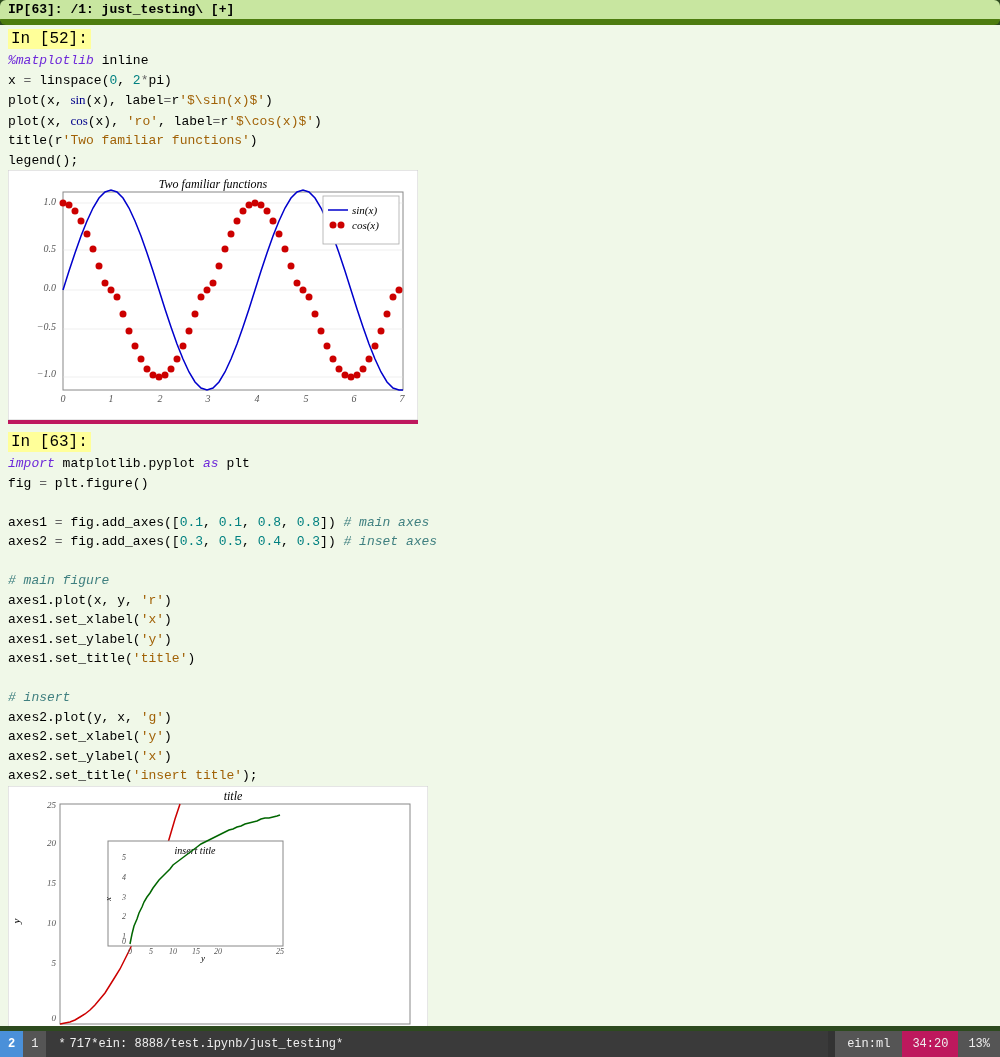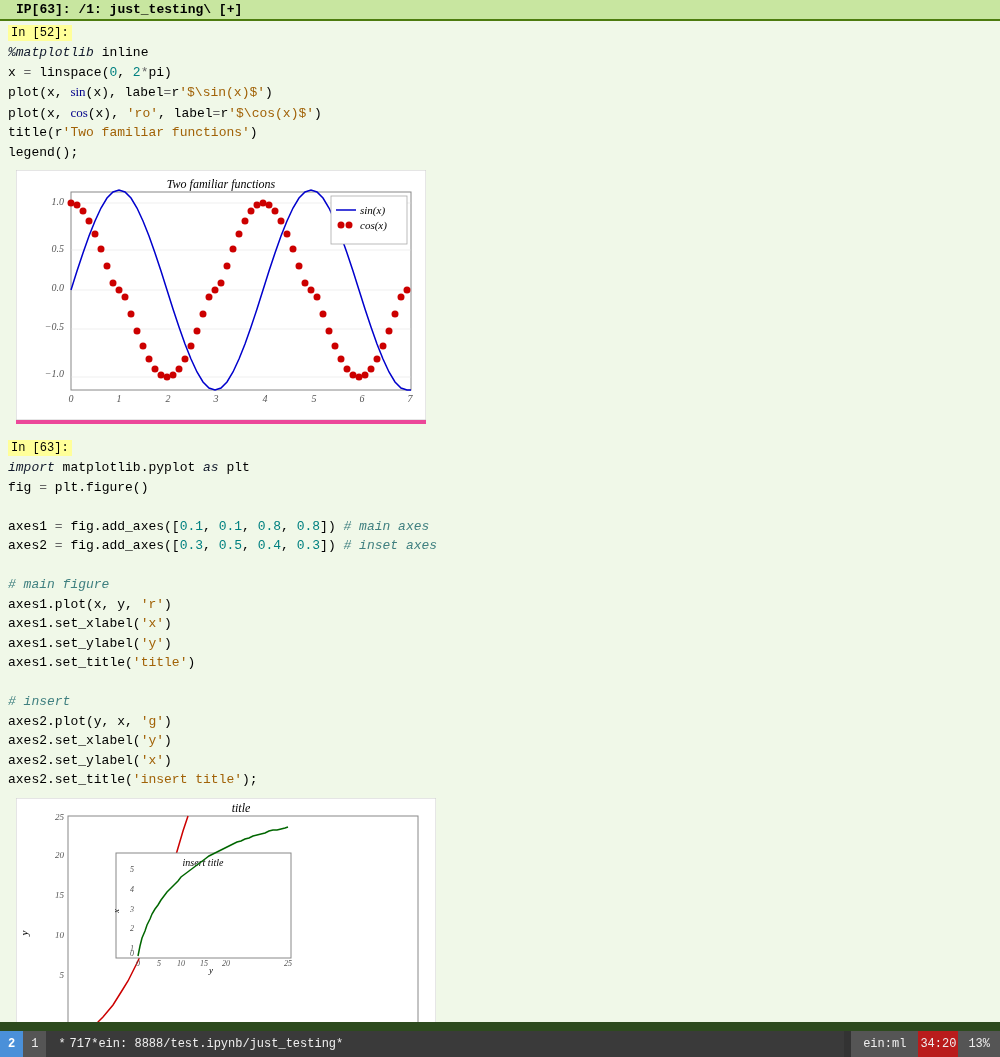--- a/index.html
+++ b/index.html
@@ -10,57 +10,58 @@
       width: 1000px;
       height: 1057px;
       overflow: hidden;
       position: relative;
     }
 
     
     #title-bar {
       background: #c8e6a0;
       color: #000;
-      padding: 2px 16px;
+      padding: 2px 8px;
       font-size: 13px;
       font-weight: bold;
-      border-bottom: 2px solid #4d7c0f;
+      border-bottom: 6px solid #4d7c0f;
+      border-radius: 6px;
     }
 
     
     #notebook {
       background: #f0f8e8;
       width: 100%;
       height: calc(100% - 30px - 26px);
       overflow-y: auto;
       position: relative;
     }
 
     .cell {
       padding: 4px 8px;
       position: relative;
     }
 
     .cell-in-label {
       color: #000;
       background: #ffff99;
       display: inline-block;
-      font-size: 12px;
+      font-size: 16px;
       padding: 1px 3px;
       margin-bottom: 2px;
     }
 
     .cell-code {
       color: #000;
       line-height: 1.5;
       white-space: pre;
       font-size: 13px;
     }
 
-    .kw { color: #0f172a; font-style: italic; }
+    .kw { color: #6d28d9; font-style: italic; }
     .fn { color: #00008b; font-family: Liberation Serif, serif; }
     .st { color: #a16207; }
     .cm { color: #408080; font-style: italic; }
     .num { color: #008080; }
 
     .output-text {
       color: #555;
       font-size: 12px;
       padding: 2px 8px 4px 8px;
       font-style: italic;
@@ -118,39 +119,38 @@
       margin-left: 7px;
     }
 
     .status-right {
       display: flex;
       align-items: center;
       height: 100%;
     }
 
     .status-pos {
-      background: #b91c1c;
-      padding: 0 2px;
+      background: #be185d;
+      padding: 0 10px;
       height: 100%;
       display: flex;
       align-items: center;
     }
 
     .status-pct {
       background: #555;
       padding: 12px 10px;
       height: 100%;
       display: flex;
       align-items: center;
     }
 
     
     .plot-container {
-      margin: 8px;
-      background: #ec4899;
+      background: #be185d;
       display: inline-block;
     }
 
     svg text {
       font-family: serif;
       font-style: italic;
     }
   </style>
 </head>
 <body>

